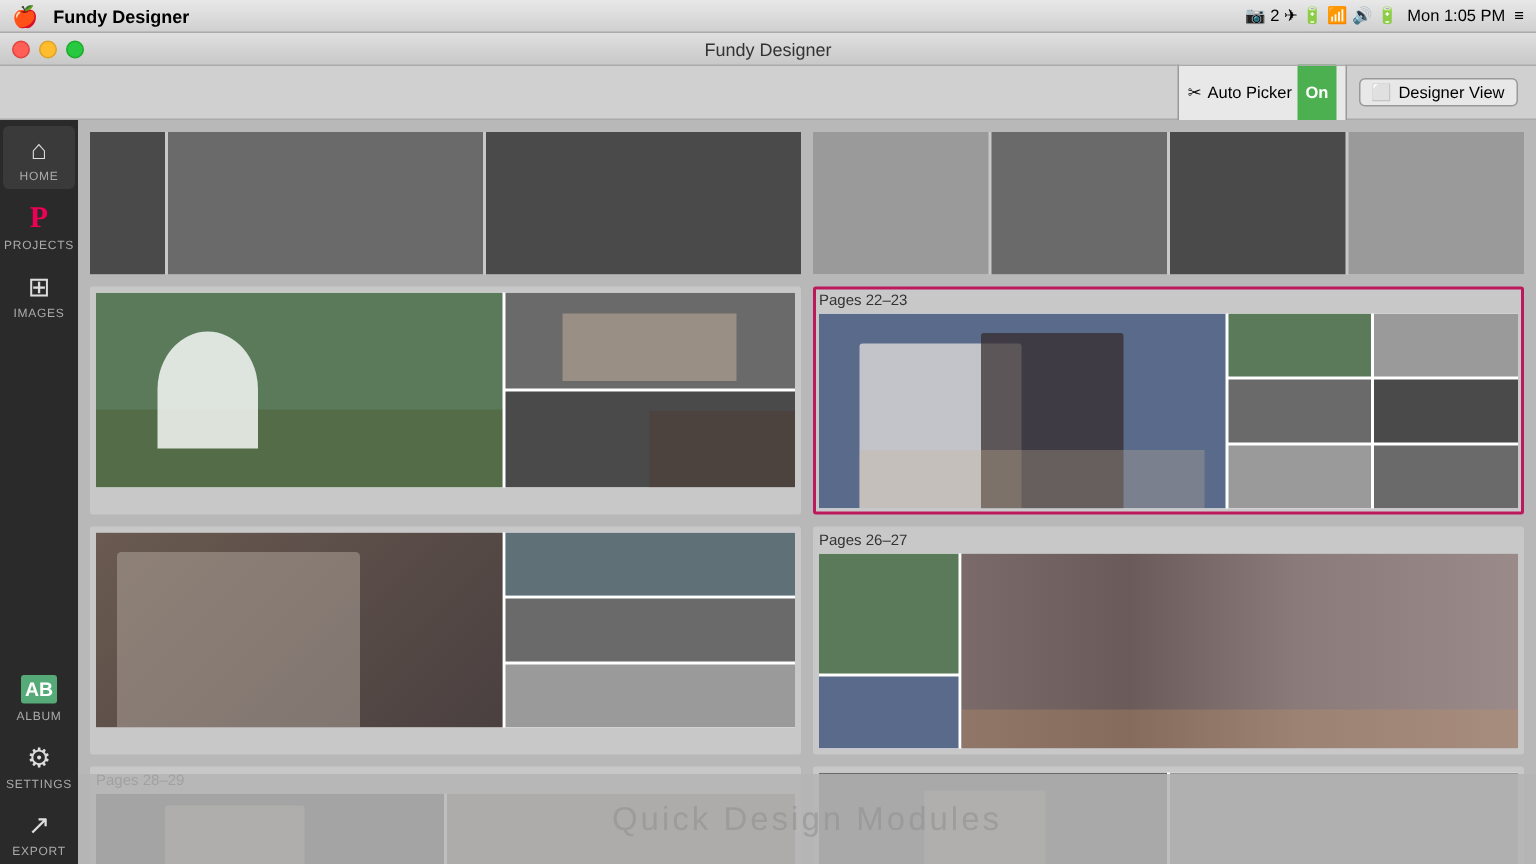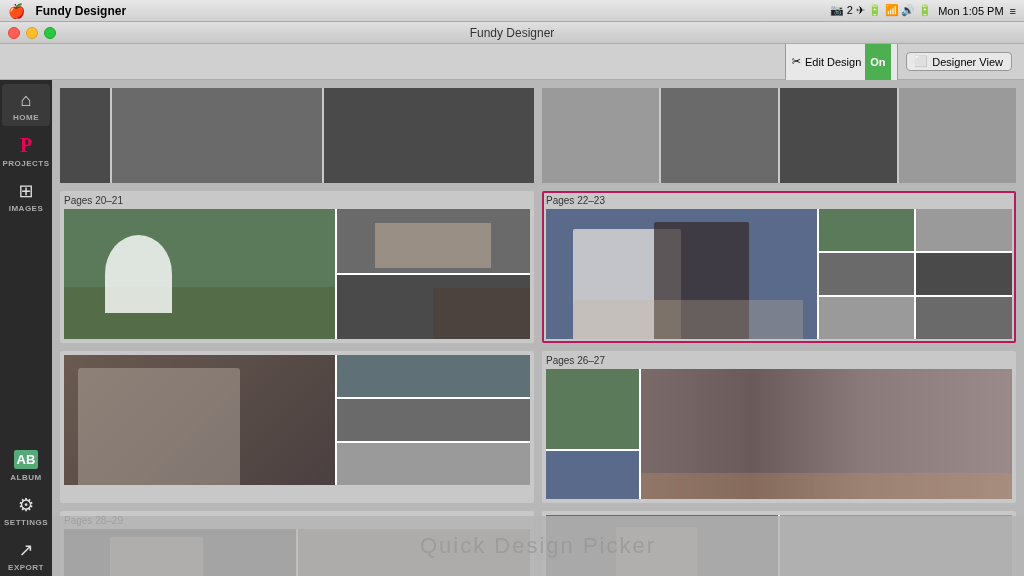--- a/index.html
+++ b/index.html
@@ -141,21 +141,20 @@
     .sidebar-icon {
       font-size: 18px;
       color: #ddd;
       margin-bottom: 2px;
     }
     .sidebar-label {
       font-size: 8px;
       color: #aaa;
       text-transform: uppercase;
       letter-spacing: 0.5px;
-      font-weight: bold;
     }
     .sidebar-spacer { flex: 1; }
 
     
     .main-content {
       flex: 1;
       background: #b8b8b8;
       overflow-y: auto;
       padding: 8px;
       position: relative;
@@ -283,21 +282,21 @@
     <div class="traffic-light tl-red"></div>
     <div class="traffic-light tl-yellow"></div>
     <div class="traffic-light tl-green"></div>
   </div>
   <span>Fundy Designer</span>
 </div>
 
 <div class="toolbar">
   <div class="auto-design-btn">
     <span>✂</span>
-    <span>Edit Design</span>
+    <span>Auto Picker</span>
     <span class="auto-design-on">On</span>
   </div>
   <div class="designer-view-btn">
     <span>⬜</span>
     <span>Designer View</span>
   </div>
 </div>
 
 <div class="app-layout">
 
@@ -347,21 +346,20 @@
           <div class="photo photo-med" style="flex:1;"></div>
           <div class="photo photo-dark" style="flex:1;"></div>
           <div class="photo photo-light" style="flex:1;"></div>
         </div>
       </div>
     </div>
 
     <div class="pages-grid">
 
       <div class="page-spread spread-20-21">
-        <div class="page-label">Pages 20–21</div>
         <div class="page-preview" style="height:130px;background:white;gap:2px;">
 
           <div class="photo photo-green" style="flex:1.4;position:relative;overflow:hidden;">
             <div style="position:absolute;bottom:0;left:0;right:0;height:40%;background:rgba(80,100,60,0.6);"></div>
             <div style="position:absolute;top:20%;left:15%;width:25%;height:60%;background:rgba(255,255,255,0.8);border-radius:50% 50% 0 0;"></div>
           </div>
 
           <div class="col-right-stack" style="flex:1;">
             <div class="photo photo-med" style="flex:1;overflow:hidden;position:relative;">
               <div style="position:absolute;bottom:5px;left:50%;transform:translateX(-50%);width:60%;height:70%;background:rgba(200,180,160,0.5);"></div>
@@ -451,17 +449,17 @@
           <div class="photo photo-med" style="flex:1;position:relative;overflow:hidden;">
             <div style="position:absolute;bottom:0;left:30%;width:35%;height:85%;background:rgba(200,190,180,0.5);border-radius:2px 2px 0 0;"></div>
           </div>
           <div class="photo photo-light" style="flex:1;"></div>
         </div>
       </div>
 
     </div>
 
     <div class="quick-design-overlay">
-      <span>Quick Design Picker</span>
+      <span>Quick Design Modules</span>
     </div>
 
   </div>
 </div>
 
 </body></html>

